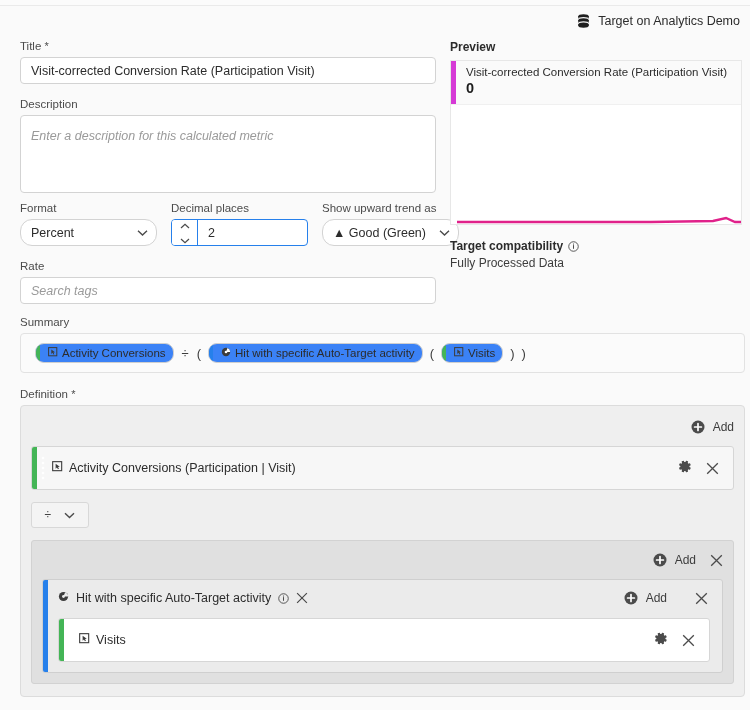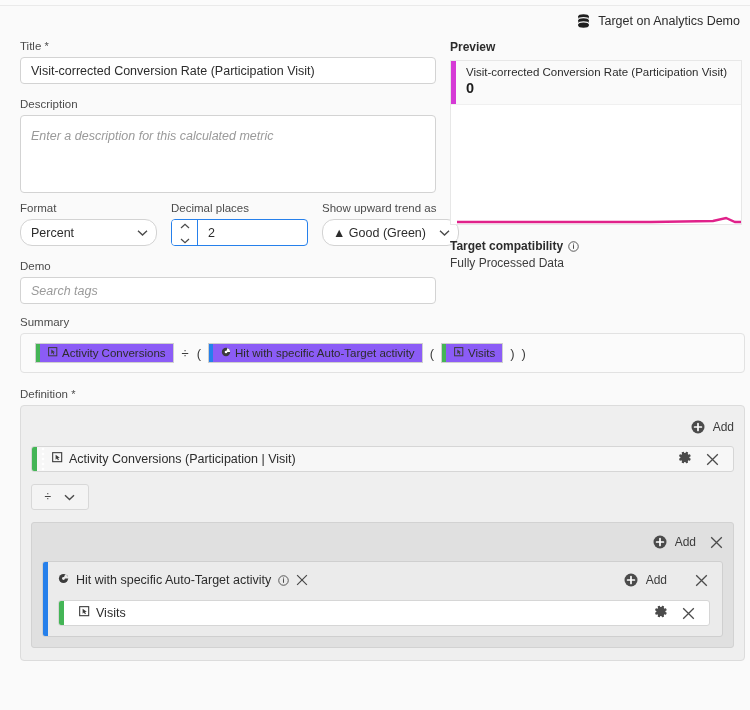--- a/index.html
+++ b/index.html
@@ -65,22 +65,22 @@
     font-size:12.5px; color:#2c2c2c;
   }
 
   
   .summary-box {
     width:725px; min-height:40px; border:1px solid #e2e2e2; border-radius:4px;
     background:#fbfbfb; display:flex; align-items:center; padding:0 14px; gap:7px;
   }
   .chip {
     display:inline-flex; align-items:center; gap:5px;
-    height:20px; border:1px solid #cfcfcf; border-radius:0;
-    background:#8b5cf6; font-size:11.5px; color:#2c2c2c;
+    height:20px; border:1px solid #cfcfcf; border-radius:9px;
+    background:#3b82f6; font-size:11.5px; color:#2c2c2c;
     padding:0 7px 0 0; overflow:hidden; position:relative;
   }
   .chip .bar { width:4px; height:100%; display:block; flex:0 0 4px; }
   .chip .lbl { padding-left:3px; white-space:nowrap; }
   .paren { font-size:13px; color:#3c3c3c; }
   .divsym { font-size:13px; color:#3c3c3c; padding:0 1px; }
 
   
   .def-outer {
     width:725px; border:1px solid #dcdcdc; border-radius:4px;
@@ -88,21 +88,21 @@
   }
   .add-btn {
     display:inline-flex; align-items:center; gap:8px;
     font-size:12px; color:#3c3c3c; cursor:default;
   }
   .plus-icon { display:block; }
   .x-icon { display:block; }
   .toolrow { display:flex; justify-content:flex-end; align-items:center; gap:14px; height:22px; }
 
   .metric-row {
-    display:flex; align-items:center; height:26px; background:#f7f7f7;
+    display:flex; align-items:center; height:44px; background:#f7f7f7;
     border:1px solid #d6d6d6; border-radius:3px; overflow:hidden; position:relative;
   }
   .metric-row .accent { width:5px; height:100%; flex:0 0 5px; }
   .grip { width:11px; height:100%; display:flex; align-items:center; justify-content:center; }
   .metric-row .name {
     flex:1; font-size:12.5px; color:#2c2c2c; display:flex; align-items:center;
     gap:6px; padding-left:4px;
   }
   .row-actions { display:flex; align-items:center; gap:14px; padding-right:14px; }
 
@@ -231,21 +231,21 @@
           <span>▲ Good (Green)</span>
           <span class="chev">
             <svg width="11" height="7" viewBox="0 0 11 7">
                 <path d="M1 1.3L5.5 5.6 10 1.3" fill="none" stroke="#4b4b4b" stroke-width="1.4"></path>
               </svg>
           </span>
         </div>
       </div>
     </div>
 
-    <div class="field-label" style="margin-top:14px;">Demo</div>
+    <div class="field-label" style="margin-top:14px;">Rate</div>
     <input class="textfield" type="text" placeholder="Search tags" style="">
   </div>
 
   <div style="position:absolute; left:20px; top:316px; width:725px;">
     <div class="field-label">Summary</div>
     <div class="summary-box">
 
       <span class="chip">
         <span class="bar" style="background:#44b556"></span>
         <span class="lbl" style="display:inline-flex;align-items:center;gap:4px;">

